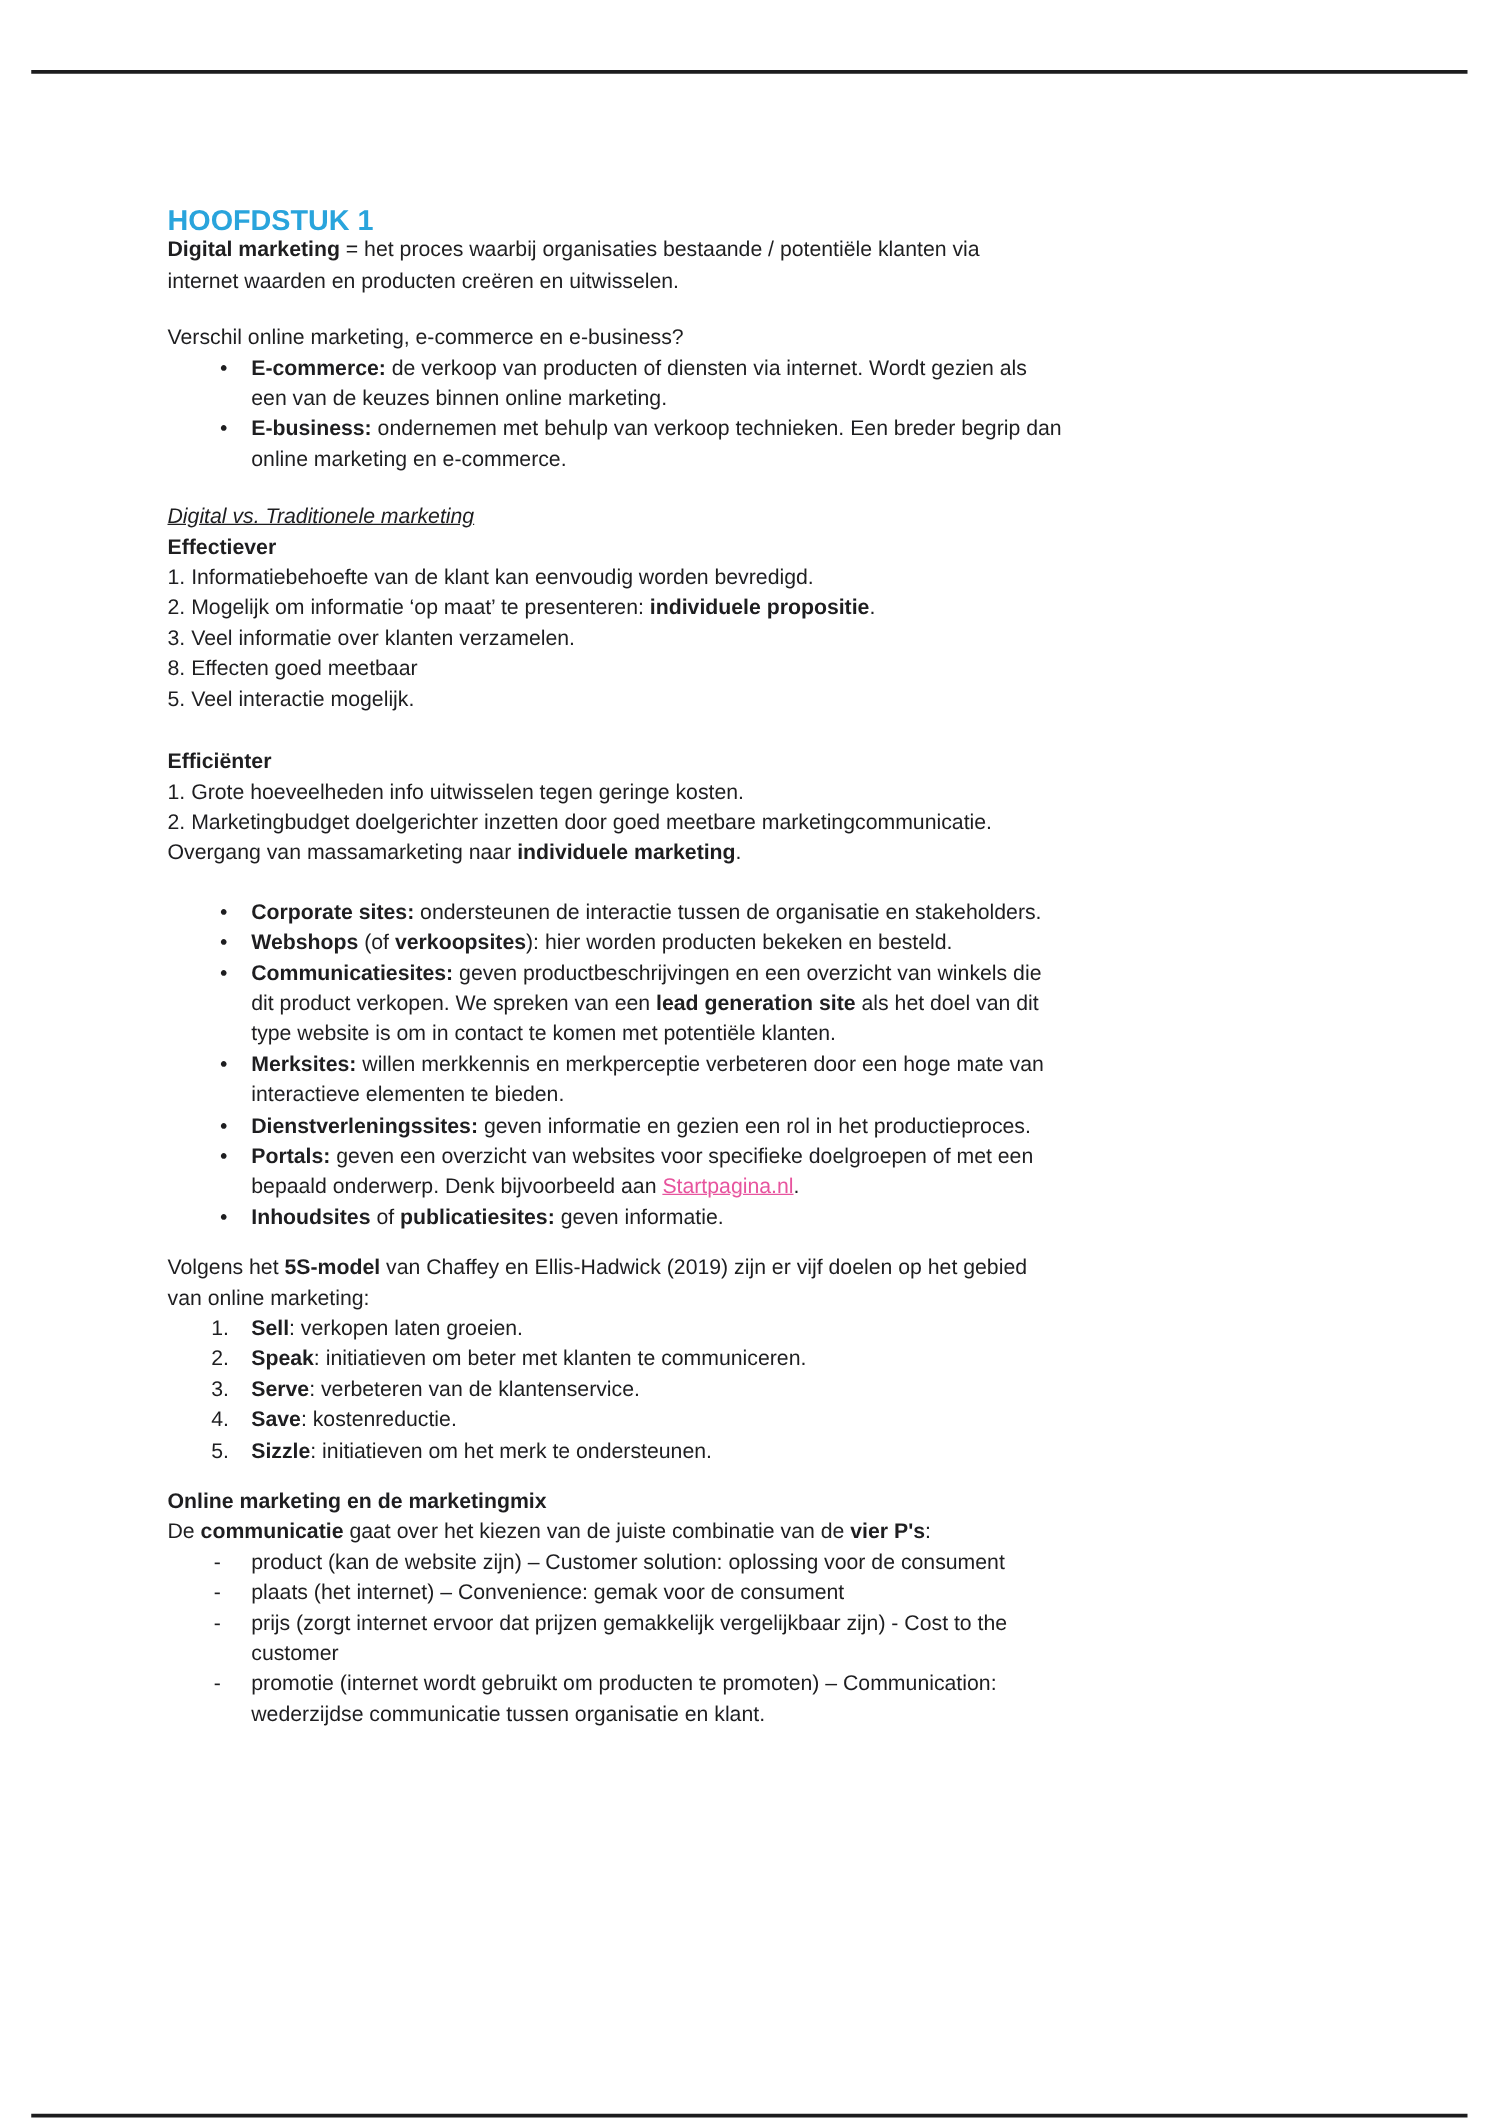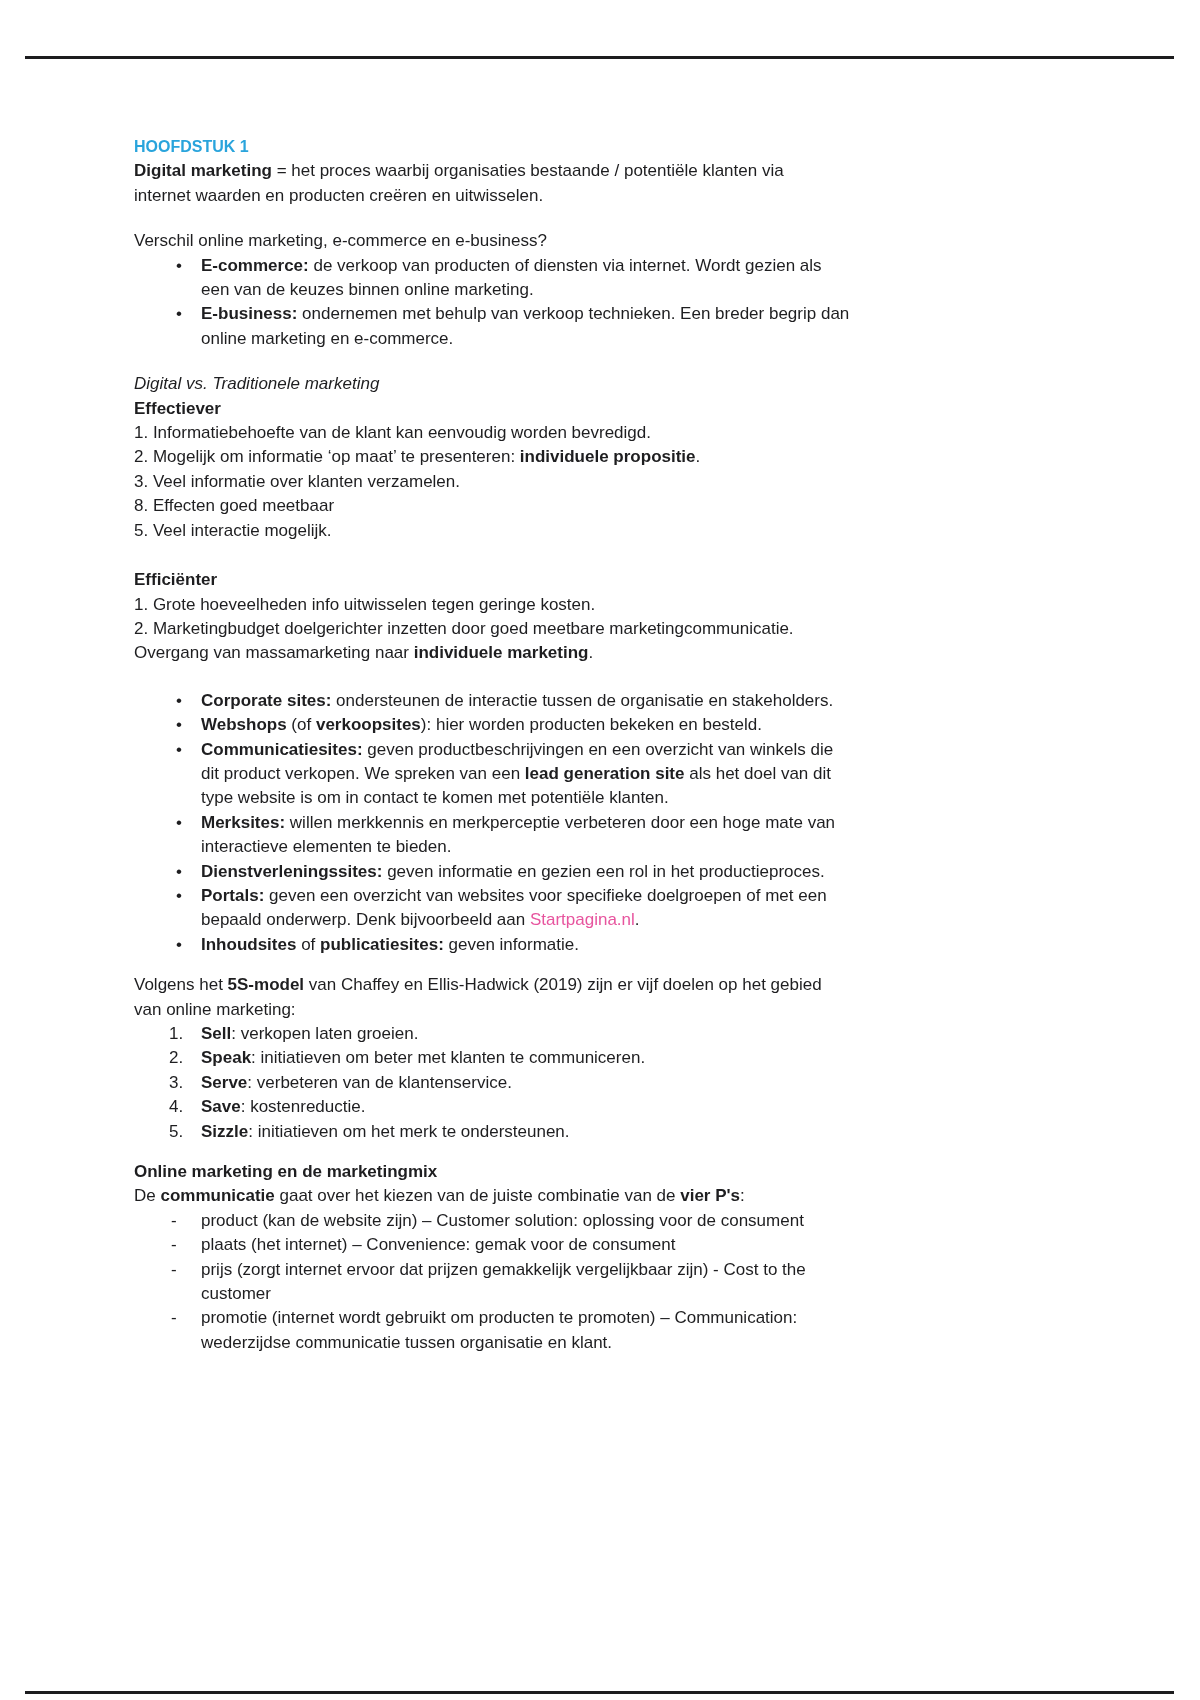--- a/index.html
+++ b/index.html
@@ -15,24 +15,24 @@
   .rule { position:absolute; left:25px; right:26px; height:3px; background:#1c1c1e; }
   .rule.top { top:56px; }
   .rule.bottom { top:1691px; }
   .content {
     position:absolute; left:134px; top:135px; width:872px;
     font-size:17px; line-height:24.4px;
   }
   .line { white-space:nowrap; }
   .b { font-weight:bold; }
   .i { font-style:italic; }
-  .u { }
-  .h-accent { font-weight:bold; font-size:16px; }
+  .u { text-decoration:underline; }
+  .h-accent { font-weight:bold; font-size:23px;margin-top:29px; }
   .h-bold { font-weight:bold; }
-  .link { cursor:pointer; }
+  .link { text-decoration:underline; cursor:pointer; }
   .item { display:flex; }
   .item .marker { flex:none; }
   .row-ul { padding-left:42px; }
   .row-ul .marker { width:25px; }
   .row-ol { padding-left:35px; }
   .row-ol .marker { width:32px; }
   .row-dl { padding-left:37px; }
   .row-dl .marker { width:30px; }
 </style>
 </head>

